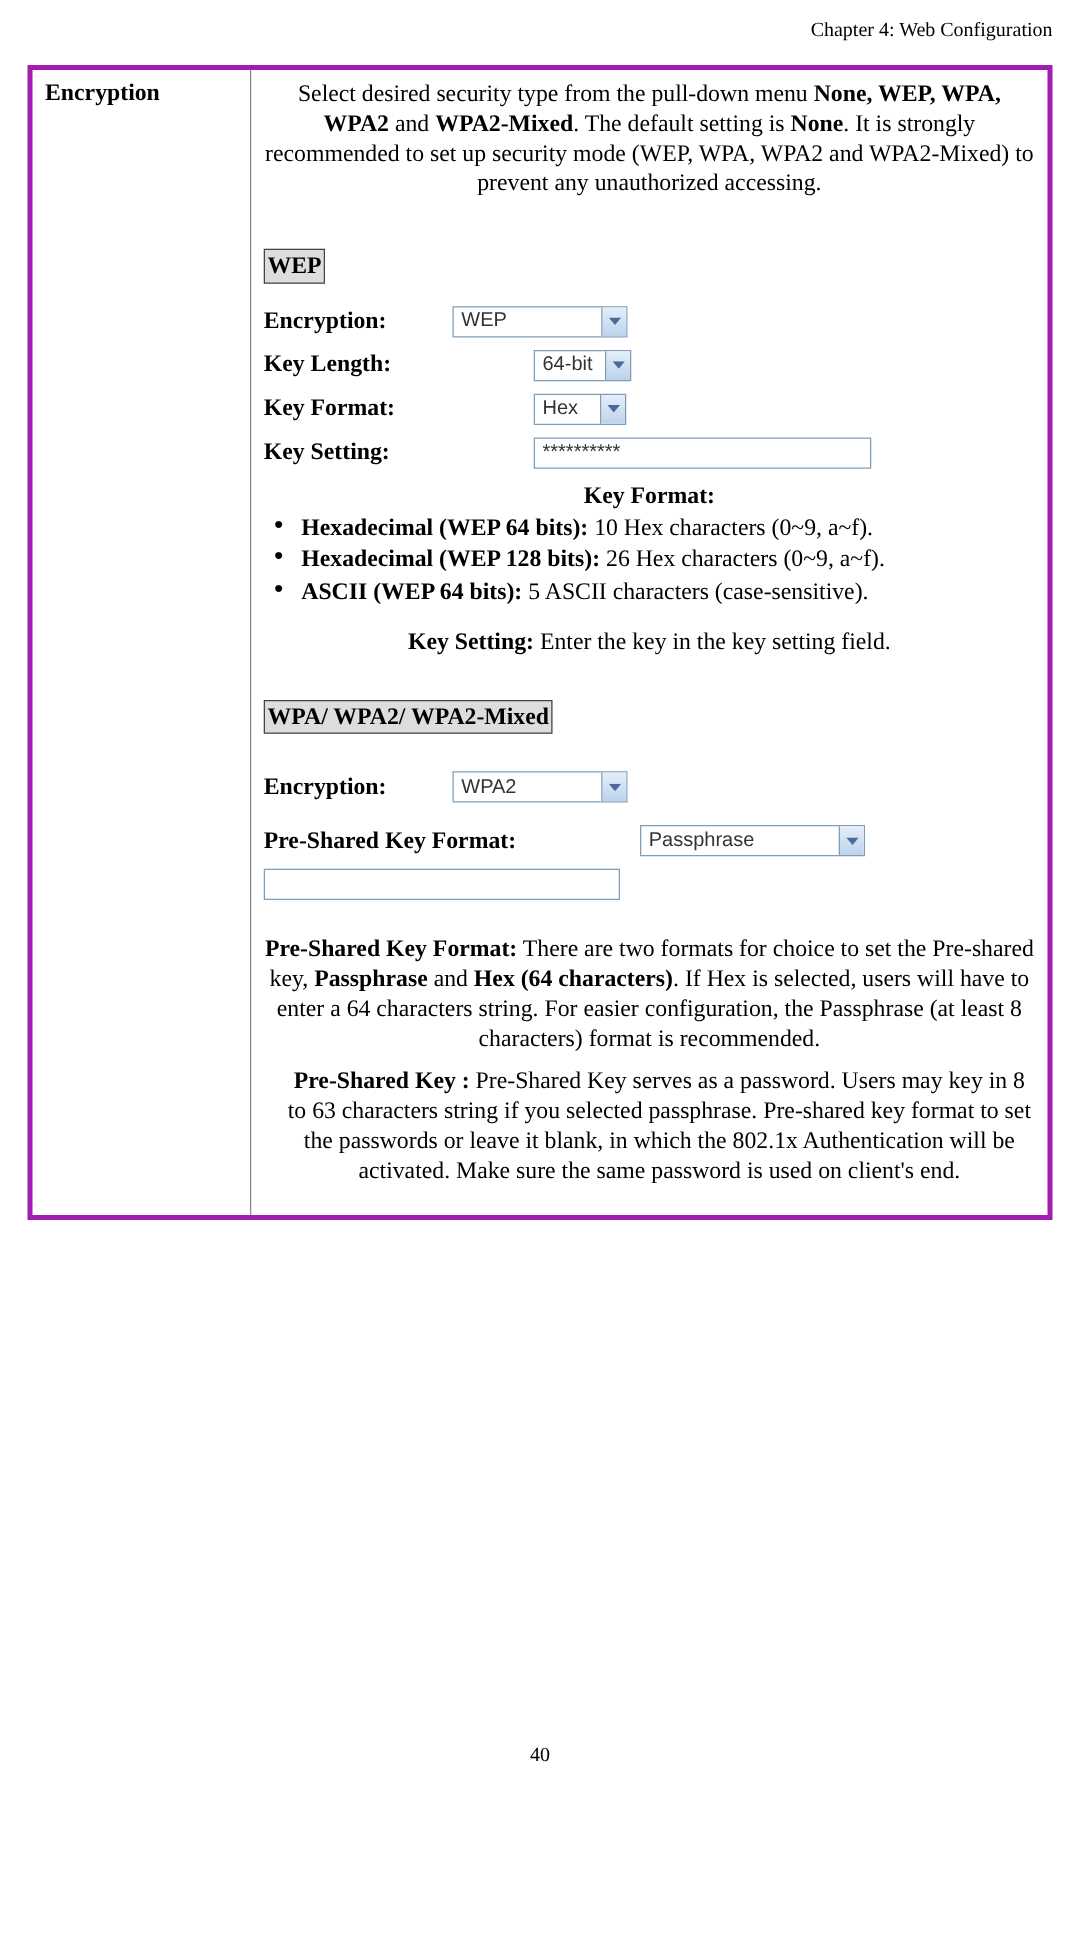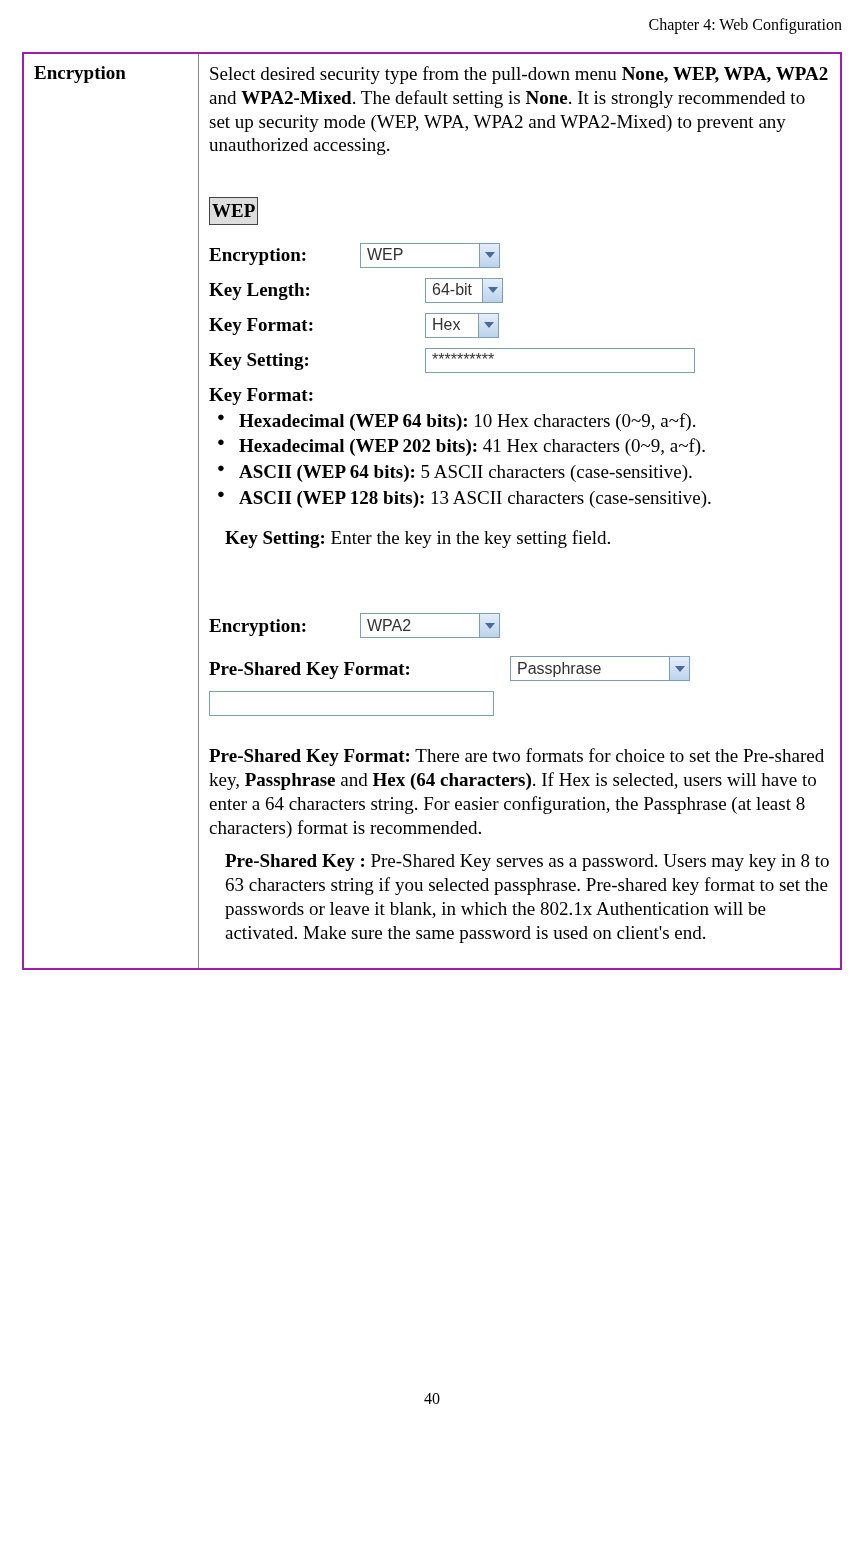--- a/index.html
+++ b/index.html
@@ -16,40 +16,40 @@
     width: 864px;
     padding: 10px 22px 40px 22px;
   }
   .chapter-header {
     text-align: right;
     font-size: 16px;
     margin-bottom: 18px;
     margin-top: 6px;
   }
   .outer-table {
-    border: 2px solid #a21caf;
+    border: 4px solid #a21caf;
     display: flex;
     width: 100%;
     background: #fff;
   }
   .left-col {
     border-right: 1px solid #888;
     padding: 8px 10px;
     width: 175px;
     flex: 0 0 175px;
     font-weight: bold;
     font-size: 19px;
   }
   .right-col {
     padding: 8px 10px 14px 10px;
     flex: 1;
     font-size: 19px;
     line-height: 1.25;
   }
-  .right-col p { margin: 0 0 10px 0; }
+  .right-col p { margin: 0 0 10px 0; text-align: center; }
   .boxed-heading {
     display: inline-block;
     border: 1px solid #444;
     background: #ddd;
     font-weight: bold;
     padding: 1px 2px;
     font-size: 19px;
   }
   .spacer-lg { height: 30px; }
   .spacer-md { height: 18px; }
@@ -200,31 +200,31 @@
           <span>**********</span>
         </span>
       </div>
 
       <p style="margin:0">
         <span class="b">Key Format:</span>
       </p>
 
       <ul class="bullet-list">
         <li><span class="b">Hexadecimal (WEP 64 bits):</span><span> 10 Hex characters (0~9, a~f).</span></li>
-        <li><span class="b">Hexadecimal (WEP 202 bits):</span><span> 41 Hex characters (0~9, a~f).</span></li>
+        <li><span class="b">Hexadecimal (WEP 128 bits):</span><span> 26 Hex characters (0~9, a~f).</span></li>
         <li><span class="b">ASCII (WEP 64 bits):</span><span> 5 ASCII characters (case-sensitive).</span></li>
-        <li><span class="b">ASCII (WEP 128 bits):</span><span> 13 ASCII characters (case-sensitive).</span></li>
       </ul>
 
       <p style="margin:16px">
         <span class="b">Key Setting:</span><span> Enter the key in the key setting field.</span>
       </p>
 
       <div class="spacer-md"></div>
 
+      <div><span class="boxed-heading">WPA/ WPA2/ WPA2-Mixed</span></div>
 
       <div class="spacer-lg"></div>
 
       <div class="form-row">
         <span class="form-label">Encryption:</span>
         <span class="select-box" style="width:140px">
           <span>WPA2</span>
           <span class="arrow-btn">
               <svg width="10" height="6">
                 <polygon points="0,0 10,0 5,6" fill="#4a6a99"></polygon>

